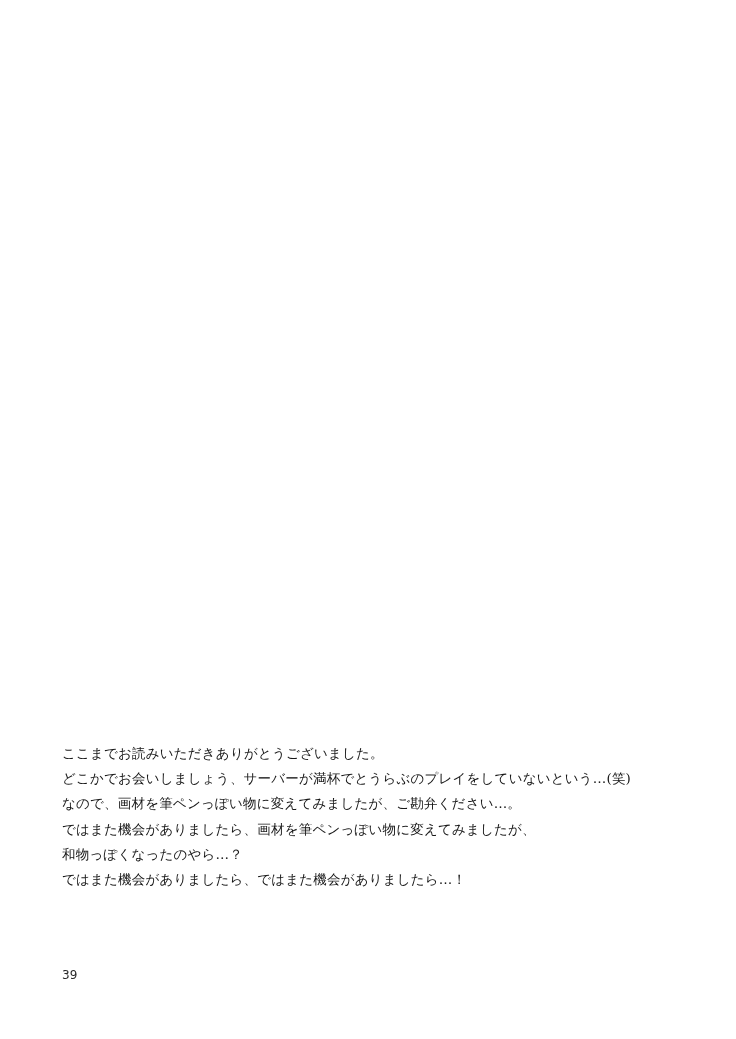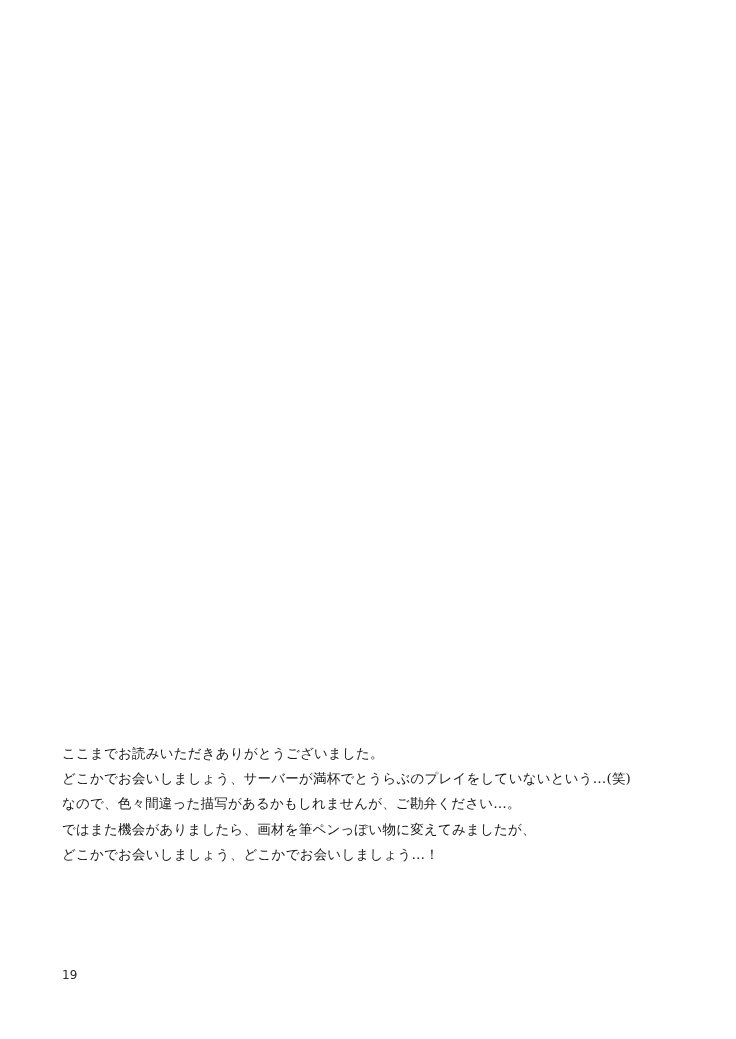--- a/index.html
+++ b/index.html
@@ -41,20 +41,21 @@
   }
 </style>
 </head>
 <body>
 
 <div class="page">
 
   <div class="afterword">
     <p>ここまでお読みいただきありがとうございました。</p>
     <p>どこかでお会いしましょう、サーバーが満杯でとうらぶのプレイをしていないという…(笑)</p>
-    <p>なので、色々間違った描写があるかもしれませんが、ご勘弁ください…。</p>
+    <p>なので、画材を筆ペンっぽい物に変えてみましたが、ご勘弁ください…。</p>
     <p>ではまた機会がありましたら、画材を筆ペンっぽい物に変えてみましたが、</p>
-    <p>どこかでお会いしましょう、どこかでお会いしましょう…！</p>
+    <p>和物っぽくなったのやら…？</p>
+    <p>ではまた機会がありましたら、ではまた機会がありましたら…！</p>
   </div>
 
-  <div class="page-number">19</div>
+  <div class="page-number">39</div>
 
 </div>
 
 </body></html>

